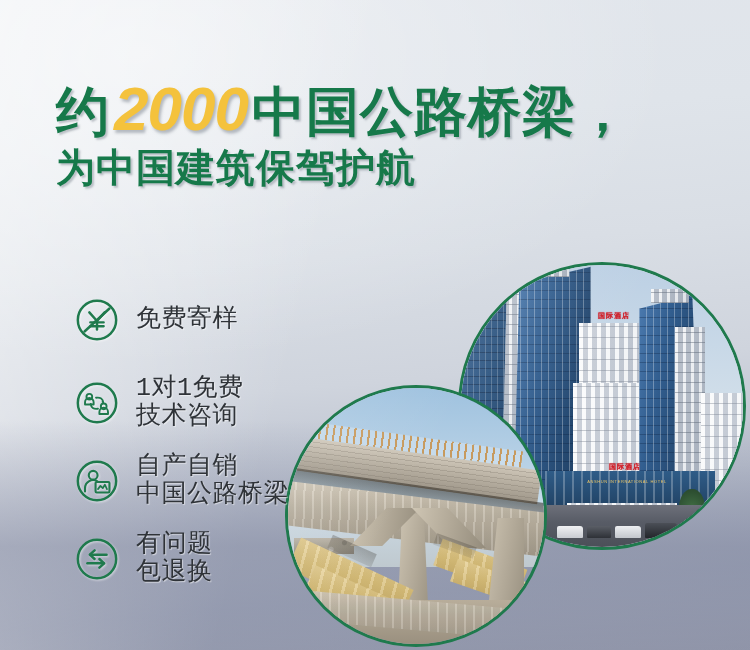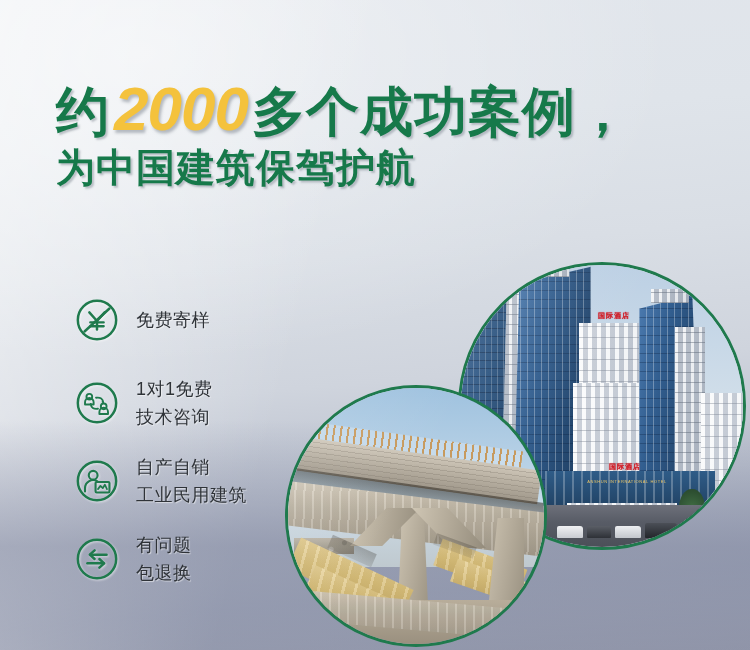--- a/index.html
+++ b/index.html
@@ -98,24 +98,25 @@
   .feature:nth-child(4) { height:58px; margin-bottom:16px; }
 
   .feat-icon {
     flex:0 0 auto;
     width:46px; height:46px;
     display:block;
     filter:drop-shadow(1px 1px 1px rgba(255,255,255,.55));
   }
   .feat-text {
     color:#2f3338;
-    font-size:18px;
+    font-size:25px;
     line-height:28px;
     letter-spacing:.5px;
     text-shadow:1px 1px 1px rgba(255,255,255,.55);
+    font-family:Liberation Mono, monospace;
   }
   .feat-text .ft-line { display:block; white-space:nowrap; }
 
   
   .photo-circle {
     position:absolute;
     border-radius:50%;
     overflow:hidden;
     border:3px solid #1f7a4d;
   }
@@ -256,21 +257,21 @@
 </style>
 </head>
 <body>
 
 <div id="banner">
 
   <div id="bg-sheen"></div>
   <div id="bg-bottom-haze"></div>
 
   <div id="headline">
-    <div class="hl-line" id="hl-line1"><span class="hl-green">约</span><span class="hl-gold">2000</span><span class="hl-green">多个成功案例，</span></div>
+    <div class="hl-line" id="hl-line1"><span class="hl-green">约</span><span class="hl-gold">2000</span><span class="hl-green">中国公路桥梁，</span></div>
     <div class="hl-line hl-green" id="hl-line2">为中国建筑保驾护航</div>
   </div>
 
 
   <div class="photo-circle" id="photo-building">
     <div class="photo-inner">
       <div class="bld-sky"></div>
 
       <div class="twr glass-blue-dk" style="left:-6px; top:4px; width:72px; height:268px; clip-path:polygon(14% 6%, 100% 0%, 100% 100%, 0% 100%);"></div>
 
@@ -390,21 +391,21 @@
     <div class="feature">
       <svg class="feat-icon" viewBox="0 0 48 48">
         <circle cx="24" cy="24" r="20" fill="none" stroke="#1f7a4d" stroke-width="2.6"></circle>
         <circle cx="20" cy="18" r="4.6" fill="none" stroke="#1f7a4d" stroke-width="2.2"></circle>
         <path d="M11.5 35 v-3.5 a8.5 8.5 0 0 1 13 -7.2" fill="none" stroke="#1f7a4d" stroke-width="2.2" stroke-linecap="round"></path>
         <rect x="22.5" y="25" width="14.5" height="11" rx="1.2" fill="none" stroke="#1f7a4d" stroke-width="2.2"></rect>
         <path d="M25 32.5 l2.6 -3.4 l2.4 2.4 l2.2 -3.6 l2.2 4.6" fill="none" stroke="#1f7a4d" stroke-width="1.8" stroke-linecap="round" stroke-linejoin="round"></path>
       </svg>
       <div class="feat-text">
         <span class="ft-line">自产自销</span>
-        <span class="ft-line">工业民用建筑</span>
+        <span class="ft-line">中国公路桥梁</span>
       </div>
     </div>
 
     <div class="feature">
       <svg class="feat-icon" viewBox="0 0 48 48">
         <circle cx="24" cy="24" r="20" fill="none" stroke="#1f7a4d" stroke-width="2.6"></circle>
         <path d="M34 19.5 H17" fill="none" stroke="#1f7a4d" stroke-width="2.6" stroke-linecap="round"></path>
         <path d="M21.5 15 L16.5 19.5 L21.5 24" fill="none" stroke="#1f7a4d" stroke-width="2.6" stroke-linecap="round" stroke-linejoin="round"></path>
         <path d="M14 28.5 H31" fill="none" stroke="#1f7a4d" stroke-width="2.6" stroke-linecap="round"></path>
         <path d="M26.5 24 L31.5 28.5 L26.5 33" fill="none" stroke="#1f7a4d" stroke-width="2.6" stroke-linecap="round" stroke-linejoin="round"></path>

